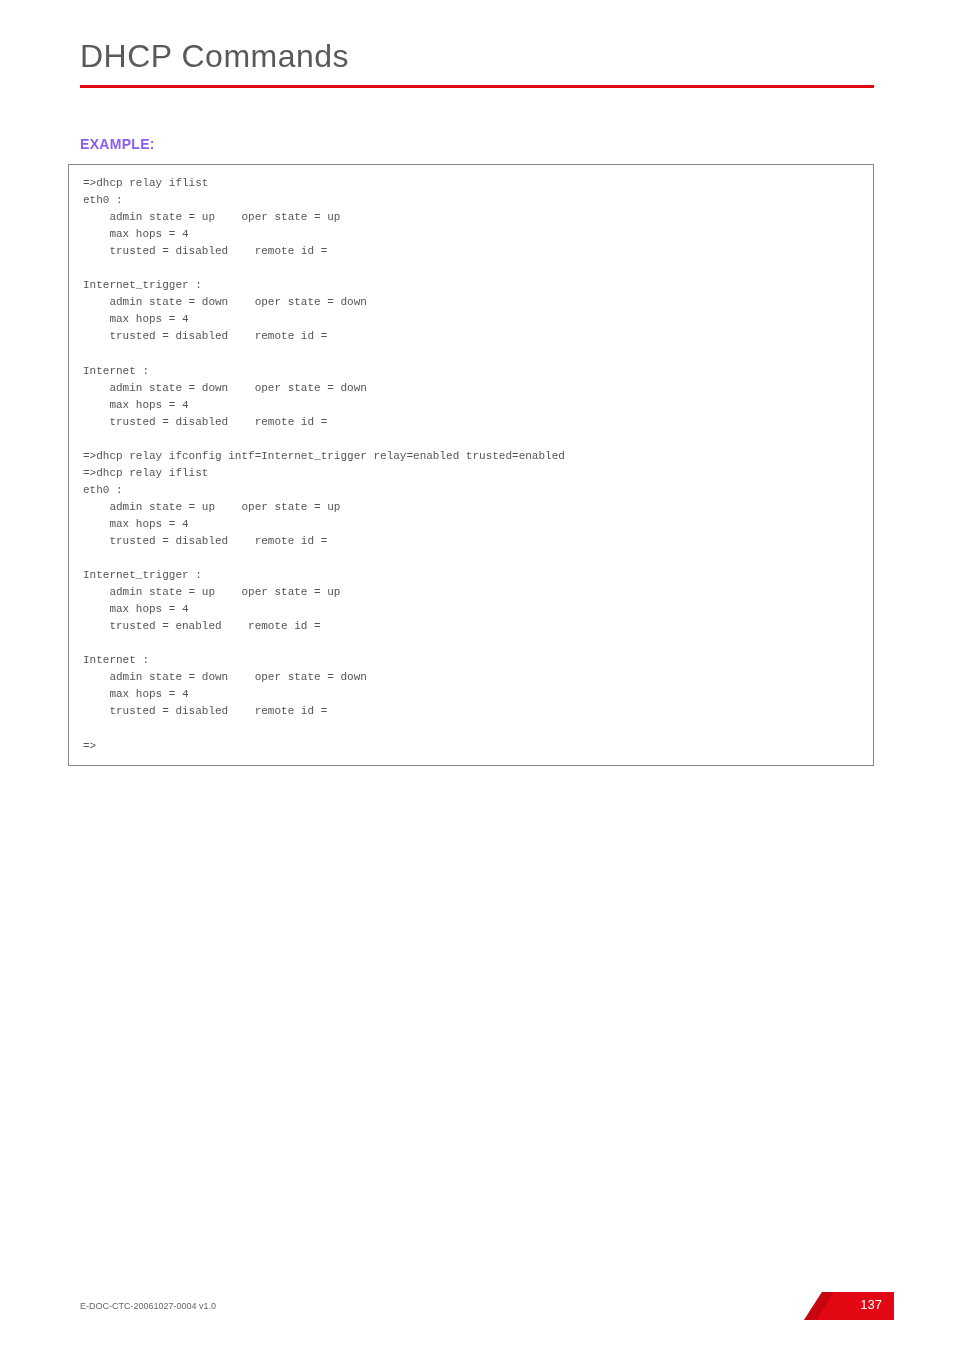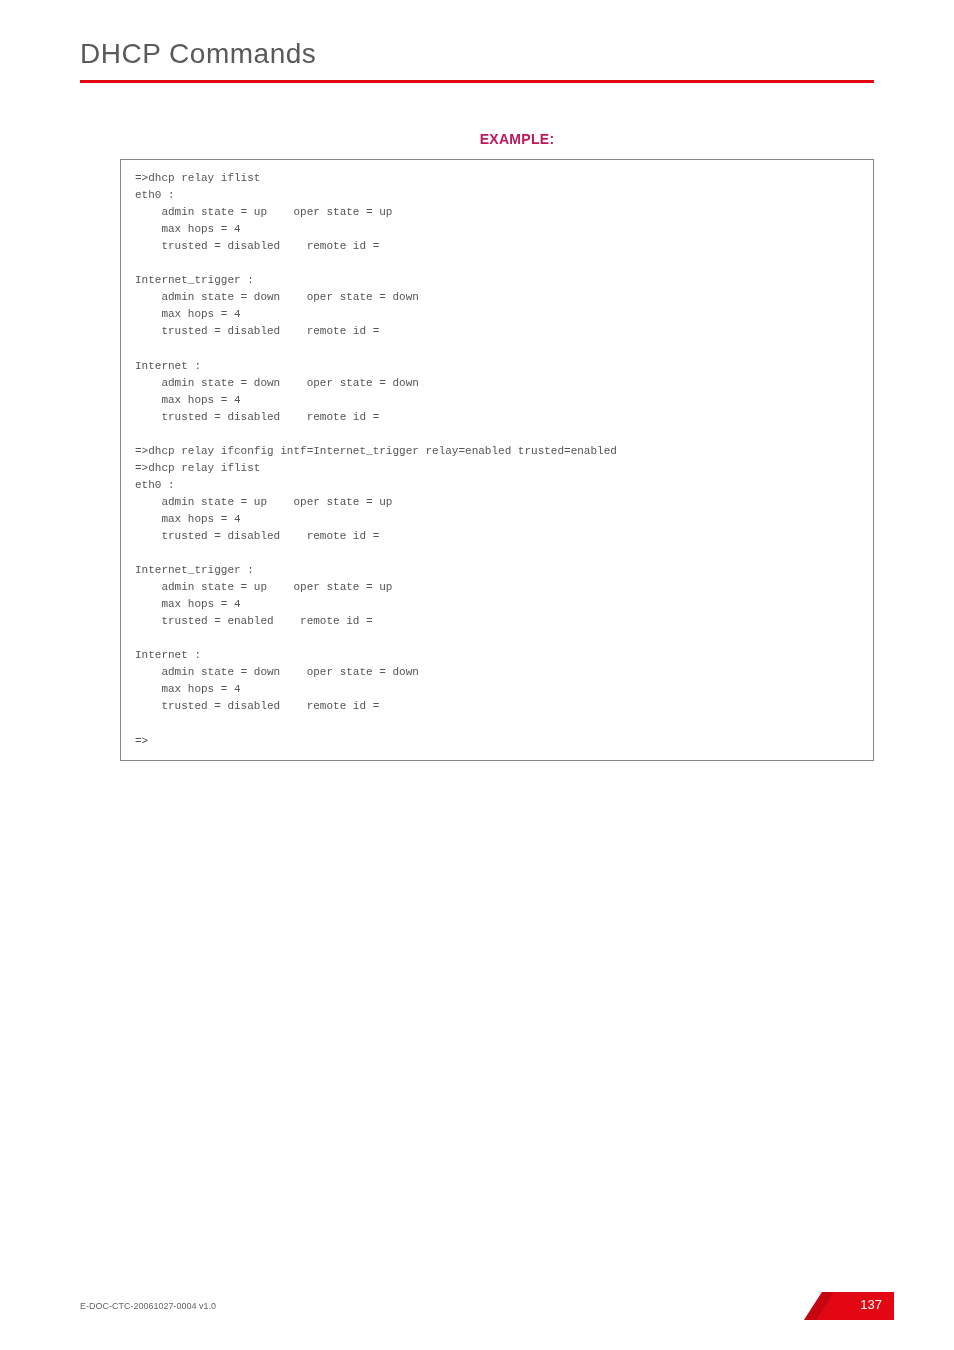--- a/index.html
+++ b/index.html
@@ -4,42 +4,41 @@
 <style>
   * { box-sizing: border-box; margin: 0; padding: 0; }
   body {
     width: 954px;
     height: 1350px;
     background: #ffffff;
     font-family: Arial, Helvetica, sans-serif;
     position: relative;
   }
   .page-title {
-    font-size: 28px;
+    font-size: 32px;
     font-weight: 300;
     color: #5a5a5a;
     padding: 38px 0 0 80px;
     letter-spacing: 0.5px;
   }
   .title-rule {
     margin: 10px 80px 0 80px;
     height: 3px;
     background: #e30613;
     border: none;
   }
   .section-heading {
     font-size: 14px;
     font-weight: bold;
-    color: #be185d;
+    color: #8b5cf6;
     padding: 48px 0 0 80px;
     letter-spacing: 0.3px;
-    text-align: center;
   }
   .code-box {
-    margin: 12px 80px 0 120px;
+    margin: 12px 80px 0 68px;
     border: 1px solid #888;
     padding: 10px 14px;
     font-family: "Courier New", Courier, monospace;
     font-size: 11px;
     line-height: 1.55;
     color: #555;
     white-space: pre;
     overflow: hidden;
   }
   .footer {

